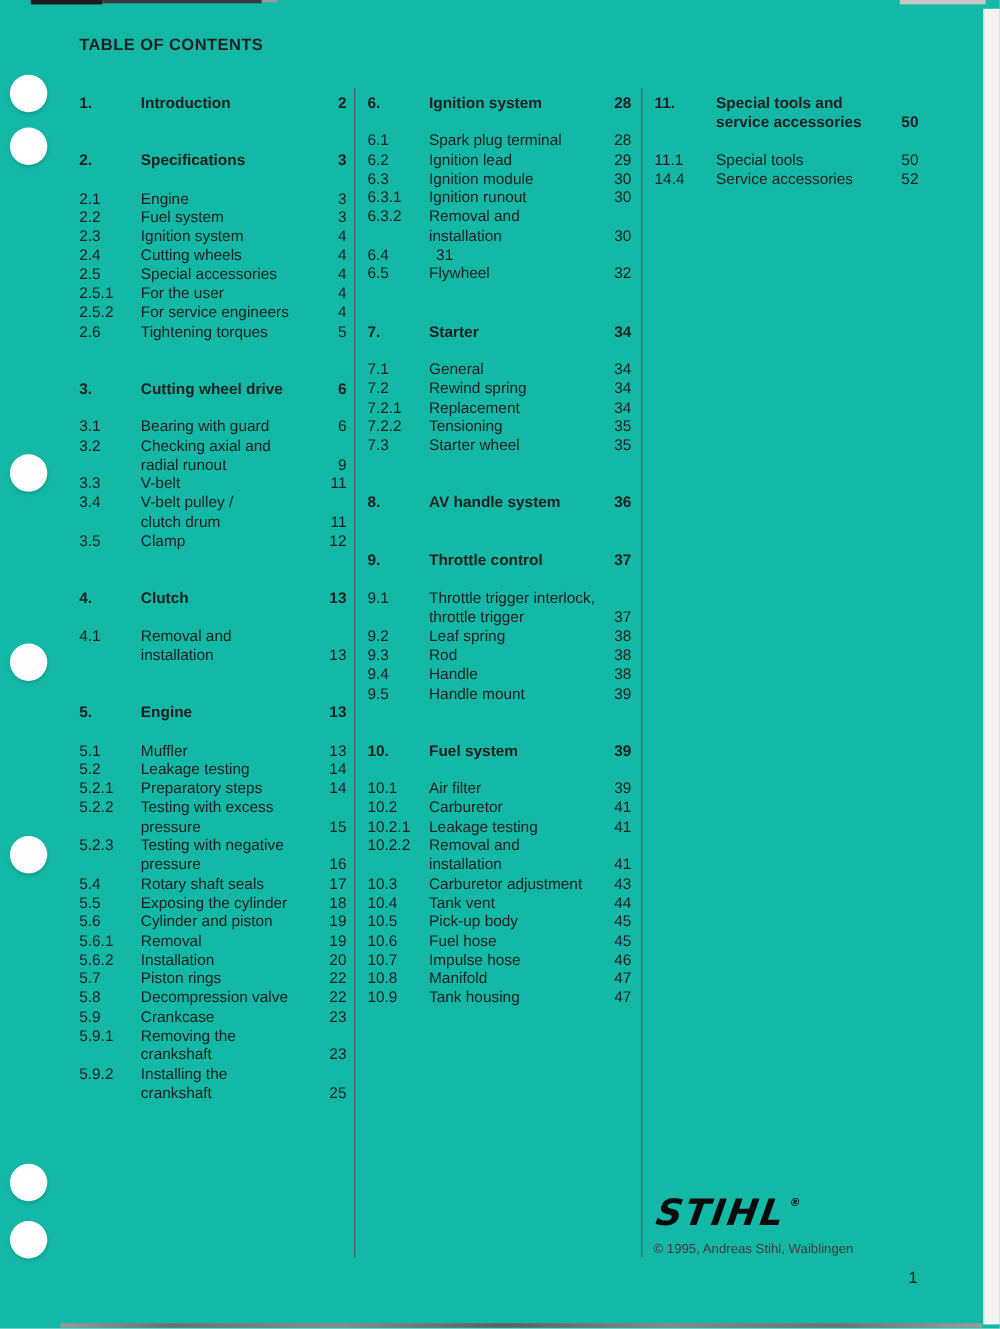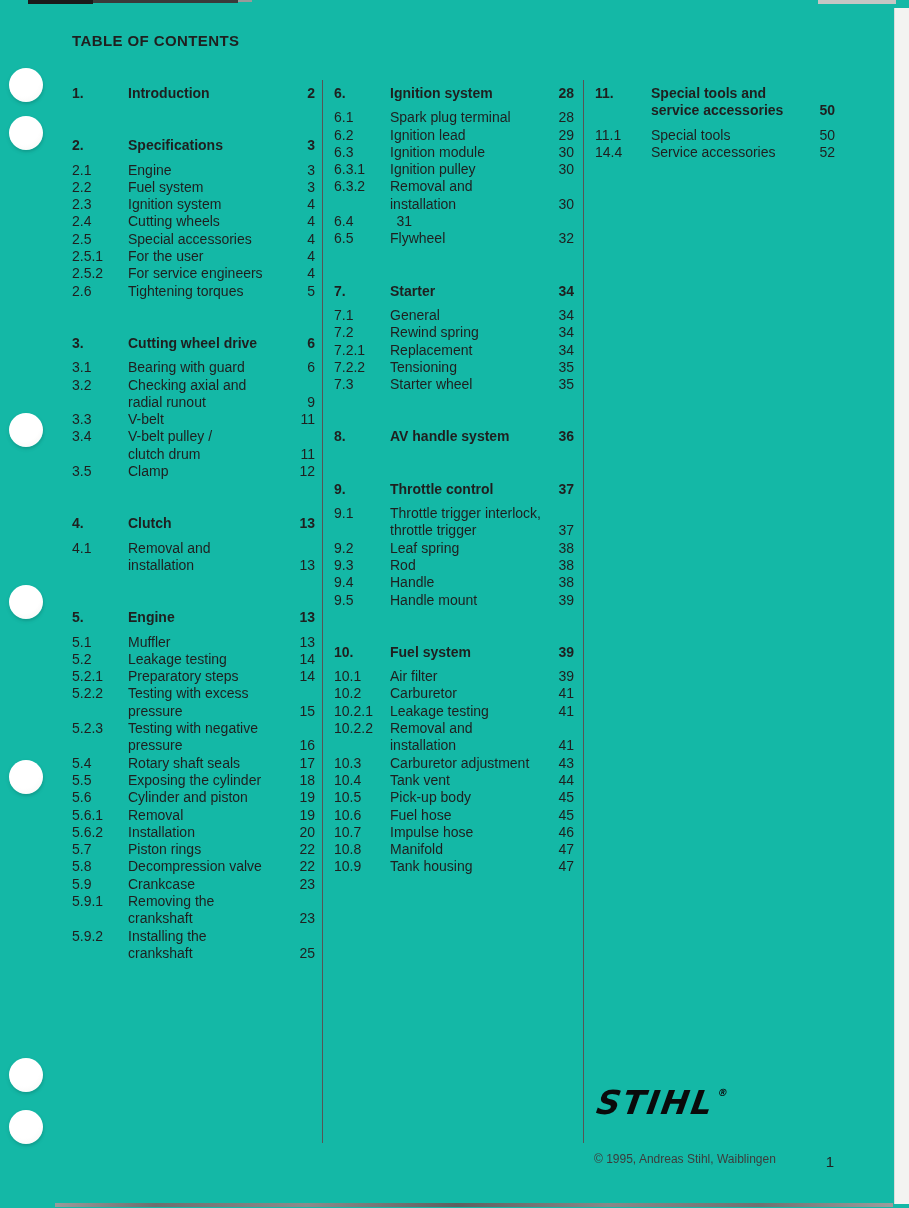--- a/index.html
+++ b/index.html
@@ -45,41 +45,41 @@
     position:absolute; top:80px; width:1px; height:1063px; background:#555;
   }
   .divider-1 { left:322px; }
   .divider-2 { left:583px; }
   
   .col { position:absolute; top:85px; font-size:14px; line-height:17.3px; }
   .col-1 { left:72px;  width:243px; }
   .col-2 { left:334px; width:240px; }
   .col-3 { left:595px; width:240px; }
   .section + .section { margin-top:35px; }
-  .entries { margin-top:7px; }
+  .entries { margin-top:17px; }
   .row { display:flex; align-items:flex-start; }
   .row .num { width:56px; flex:0 0 56px; }
   .row .title { flex:1 1 auto; white-space:pre-line; }
   .row .pg { flex:0 0 22px; width:22px; text-align:right; align-self:flex-end; }
   .row.heading { font-weight:bold; }
   
   .logo {
     position:absolute; left:594px; top:1083px;
     font-family:"DejaVu Sans", sans-serif;
     font-weight:bold; font-style:italic;
     font-size:33px; letter-spacing:2px; color:#0a0a0a;
     transform: skewX(-9deg); transform-origin:left bottom;
   }
   .logo sup {
     font-size:10px; font-style:normal; letter-spacing:0;
     vertical-align: 18px; margin-left:2px;
   }
   .copyright {
     position:absolute; left:594px; top:1128px;
-    font-size:12px; color:#3c3c3c;margin-top:24px;
+    font-size:12px; color:#3c3c3c;
   }
   .page-number {
     position:absolute; left:820px; top:1153px; width:20px;
     text-align:center; font-size:15px; color:#222;
   }
 </style>
 </head>
 <body>
 
 <div class="page">
@@ -319,21 +319,21 @@
             <span class="title">Ignition lead</span>
             <span class="pg">29</span>
           </div>
           <div class="row entry">
             <span class="num">6.3</span>
             <span class="title">Ignition module</span>
             <span class="pg">30</span>
           </div>
           <div class="row entry">
             <span class="num">6.3.1</span>
-            <span class="title">Ignition pulley</span>
+            <span class="title">Ignition runout</span>
             <span class="pg">30</span>
           </div>
           <div class="row entry">
             <span class="num">6.3.2</span>
             <span class="title">Removal and
 installation</span>
             <span class="pg">30</span>
           </div>
           <div class="row entry">
             <span class="num">6.4</span>

